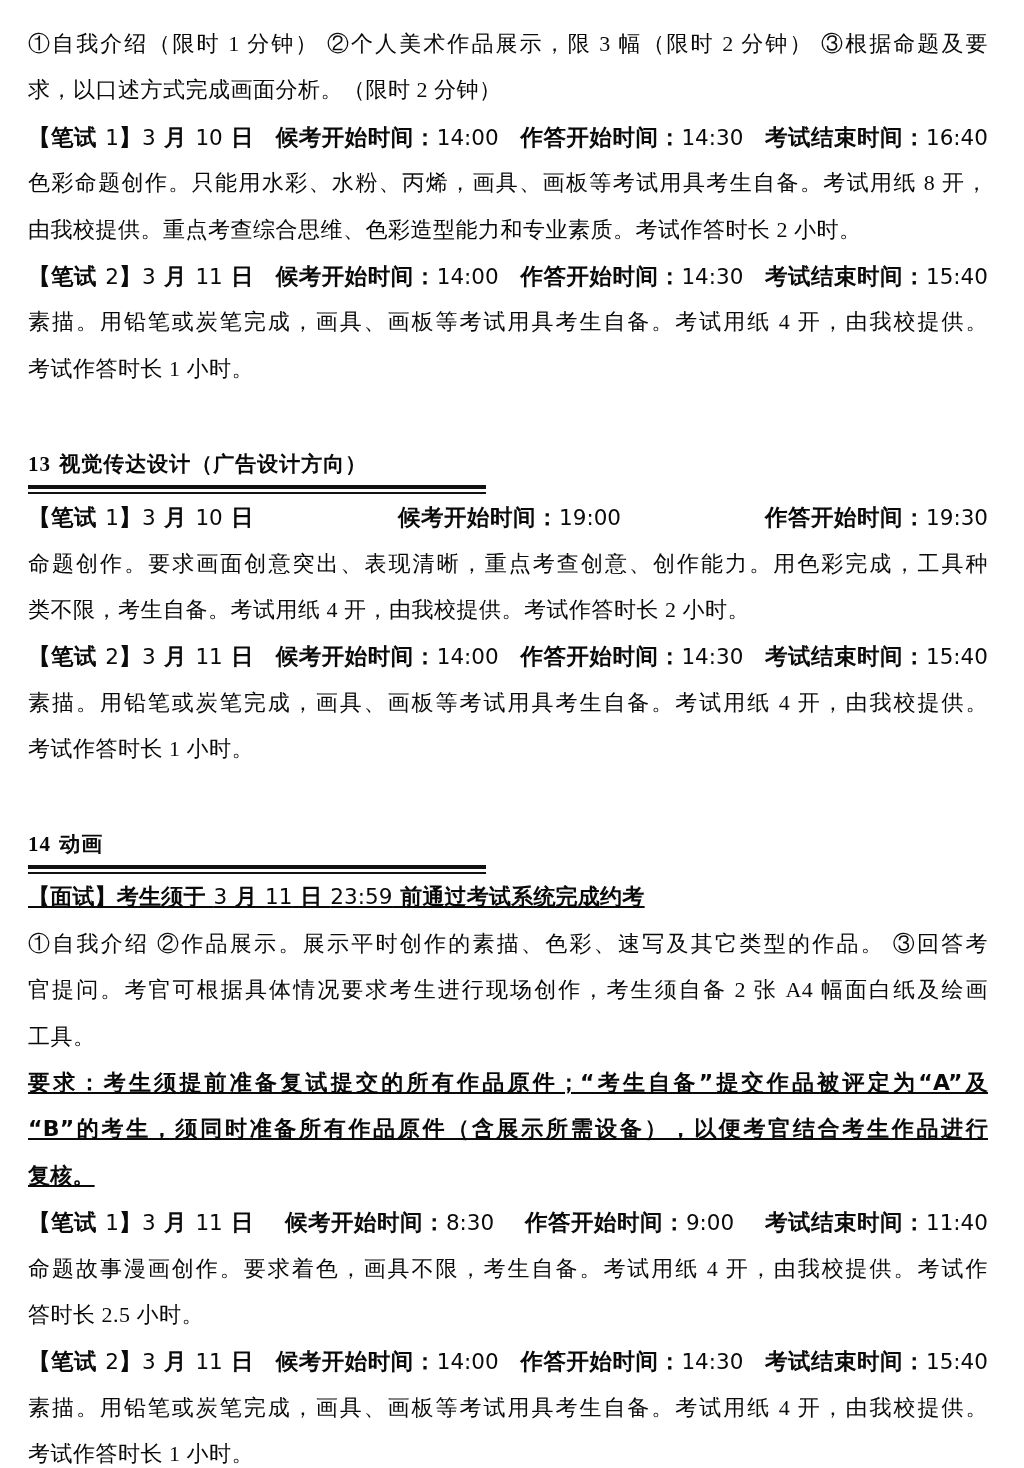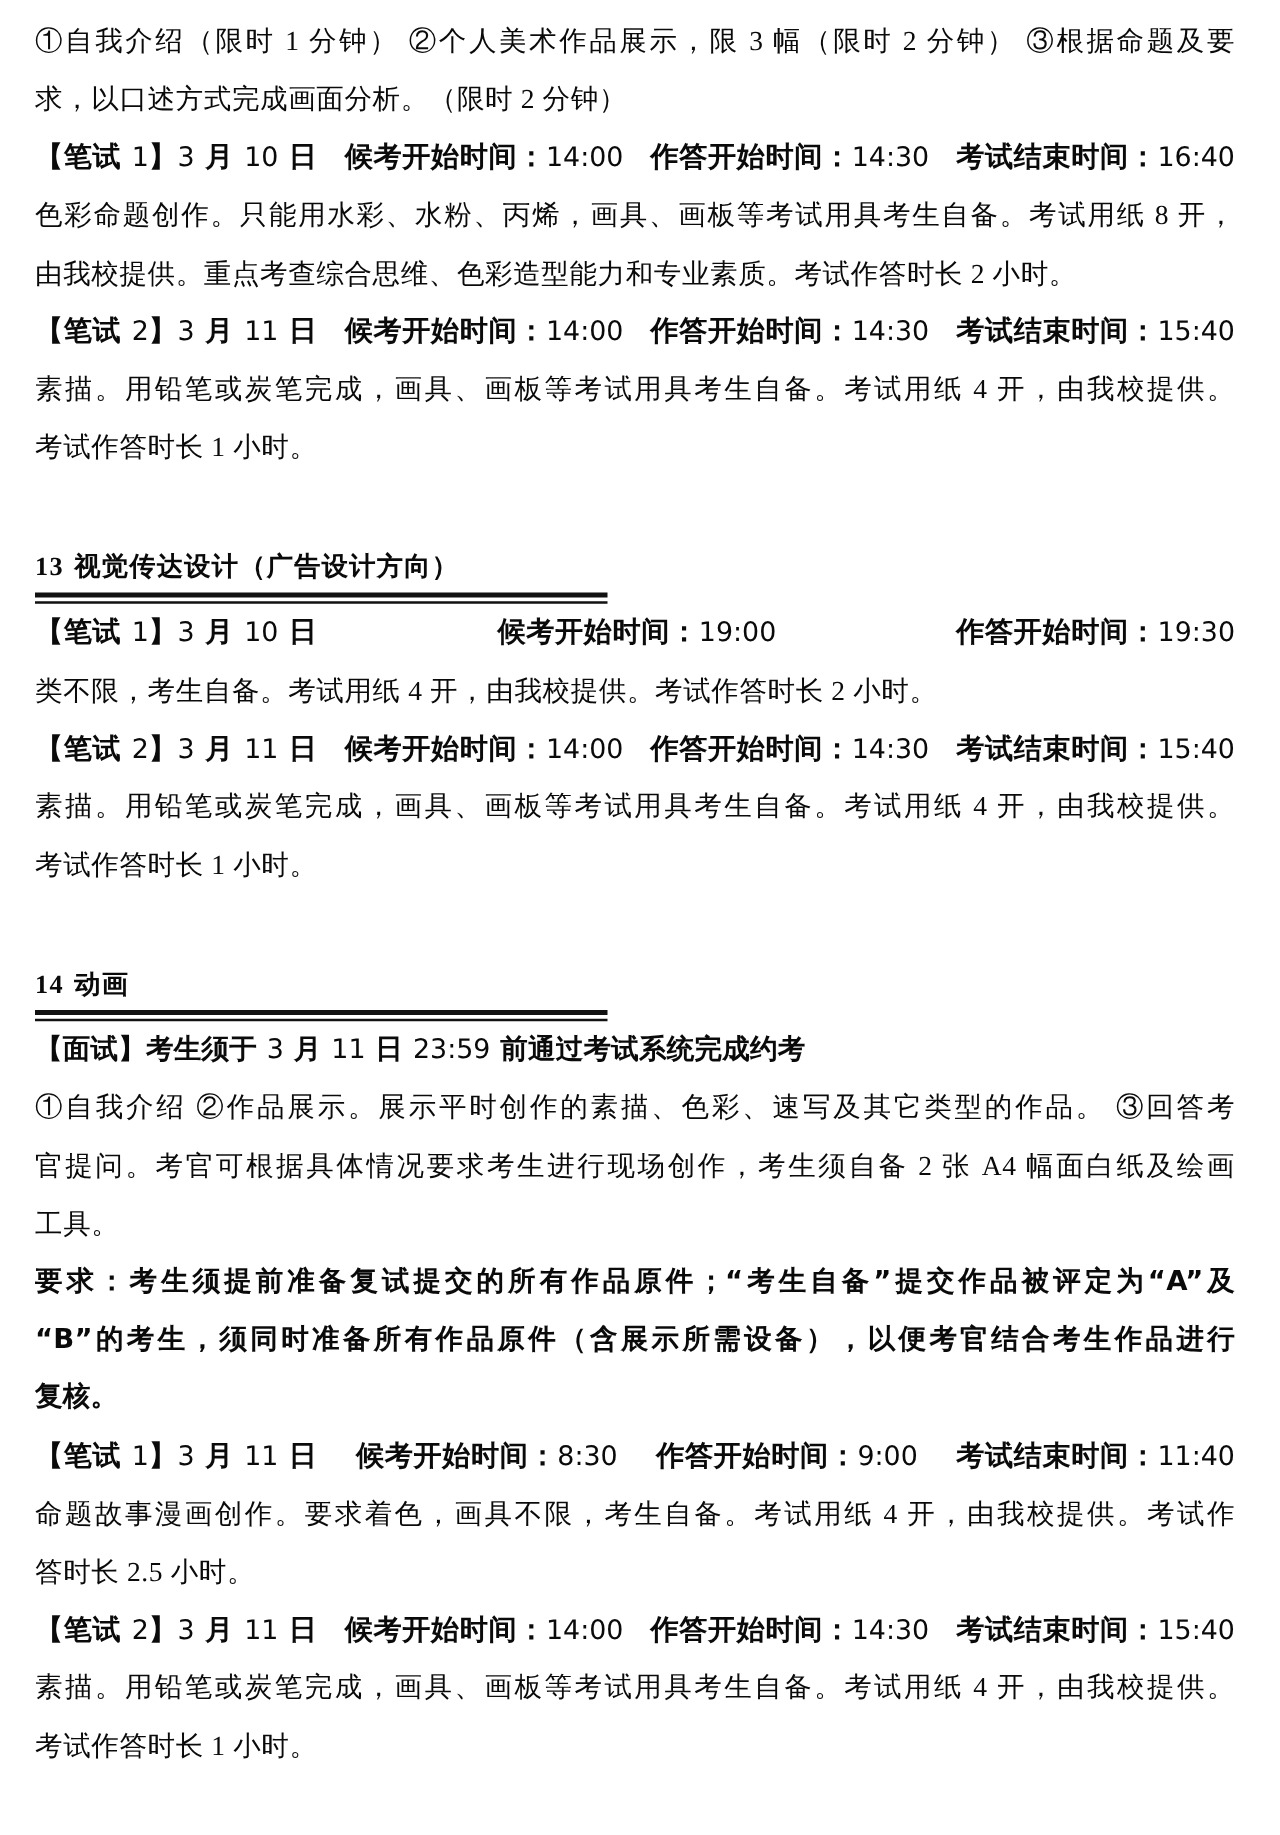--- a/index.html
+++ b/index.html
@@ -7,38 +7,39 @@
     width: 1024px;
     height: 1468px;
     background: #ffffff;
     color: #0a0a0a;
     overflow: hidden;
   }
   #doc {
     box-sizing: border-box;
     width: 1024px;
     height: 1468px;
-    padding: 10px 36px 0 28px;
+    padding: 21px 36px 0 28px;
   }
   .line {
     font-family: "Liberation Serif", "DejaVu Serif", serif;
     font-size: 22px;
     line-height: 46.4px;
     height: 46.4px;
     overflow: hidden;
     letter-spacing: 0.5px;
   }
   .line.just {
     text-align: justify;
     text-align-last: justify;
   }
   .line.hei, .hei .seg {
     font-family: "DejaVu Sans", "Liberation Sans", sans-serif;
     font-weight: 700;
     letter-spacing: 0.2px;
+    text-decoration: underline;
   }
   .line.exam {
     display: flex;
     justify-content: space-between;
     align-items: baseline;
     font-family: "DejaVu Sans", "Liberation Sans", sans-serif;
     font-weight: 700;
     font-size: 22.5px;
   }
   .exam .group { white-space: nowrap; }
@@ -94,20 +95,21 @@
     <div class="line">考试作答时长 1 小时。</div>
     <div class="section">
       <h2 class="heading"><span class="hnum">13</span><span class="seg"> 视觉传达设计（广告设计方向）</span></h2>
       <div class="rule"></div>
     </div>
     <div class="line exam">
       <span class="group"><span class="seg">【笔试 </span><span class="num">1</span><span class="seg">】</span><span class="num">3</span><span class="seg"> 月 </span><span class="num">10</span><span class="seg"> 日</span></span>
       <span class="group"><span class="seg">候考开始时间：</span><span class="num">19:00</span></span>
       <span class="group"><span class="seg">作答开始时间：</span><span class="num">19:30</span></span>
     </div>
+    <div class="line just">命题创作。要求画面创意突出、表现清晰，重点考查创意、创作能力。用色彩完成，工具种</div>
     <div class="line">类不限，考生自备。考试用纸 4 开，由我校提供。考试作答时长 2 小时。</div>
     <div class="line exam">
       <span class="group"><span class="seg">【笔试 </span><span class="num">2</span><span class="seg">】</span><span class="num">3</span><span class="seg"> 月 </span><span class="num">11</span><span class="seg"> 日</span></span>
       <span class="group"><span class="seg">候考开始时间：</span><span class="num">14:00</span></span>
       <span class="group"><span class="seg">作答开始时间：</span><span class="num">14:30</span></span>
       <span class="group"><span class="seg">考试结束时间：</span><span class="num">15:40</span></span>
     </div>
     <div class="line just">素描。用铅笔或炭笔完成，画具、画板等考试用具考生自备。考试用纸 4 开，由我校提供。</div>
     <div class="line">考试作答时长 1 小时。</div>
     <div class="section">

